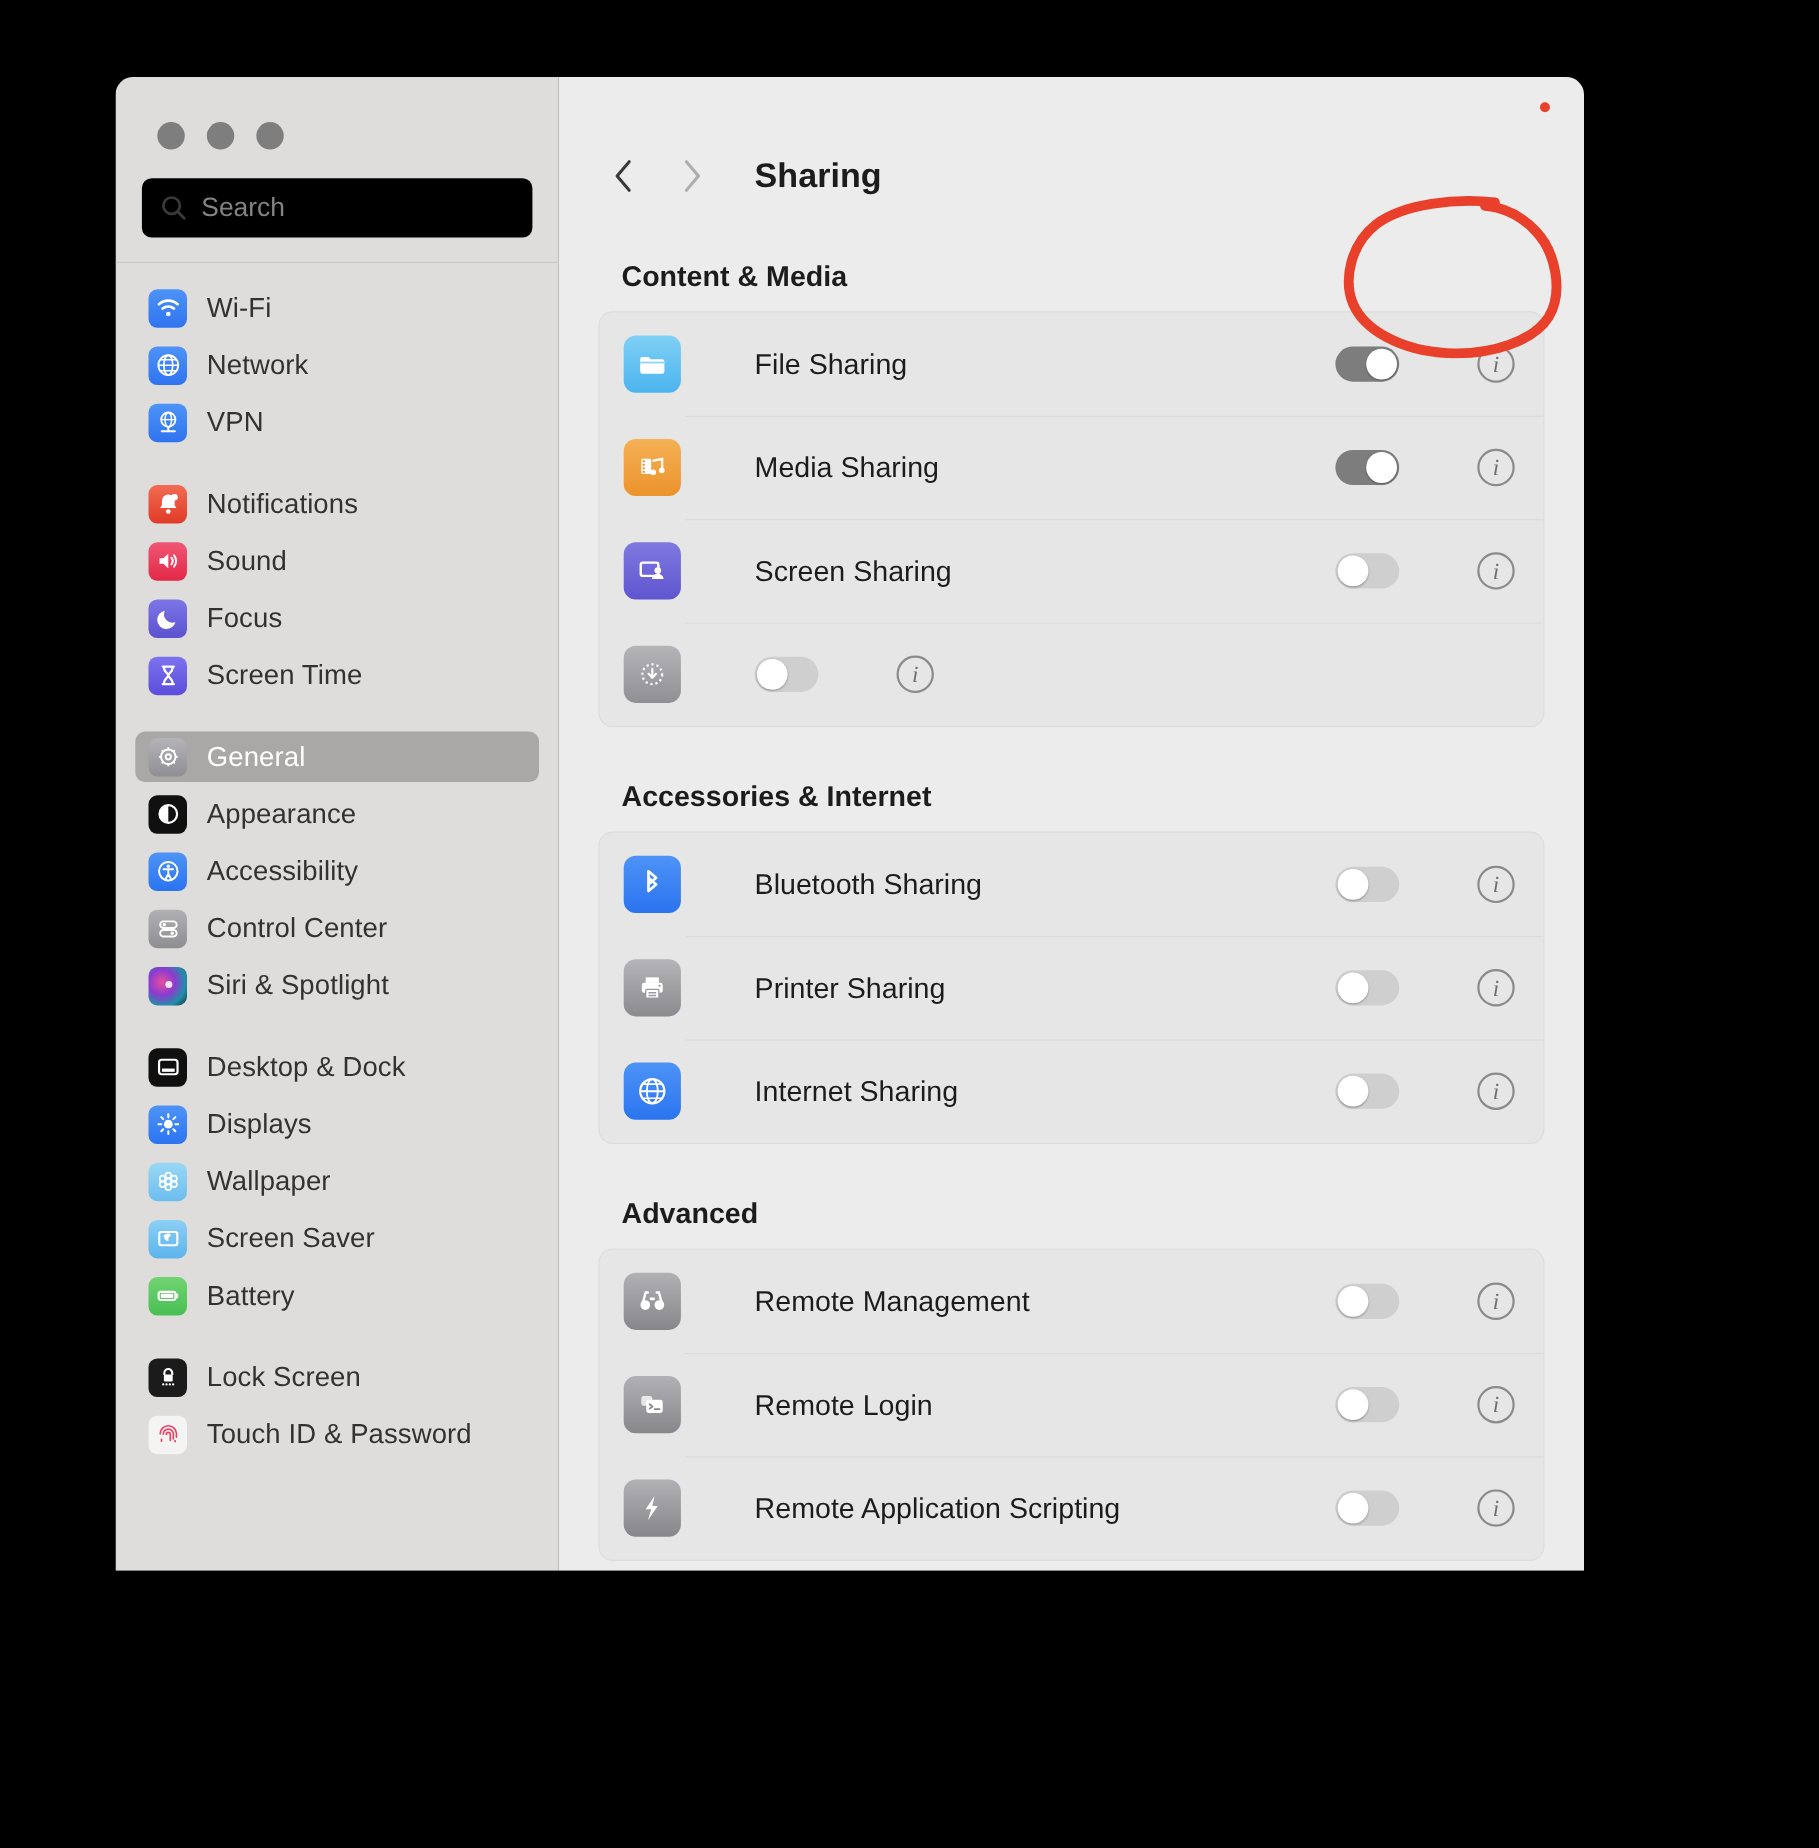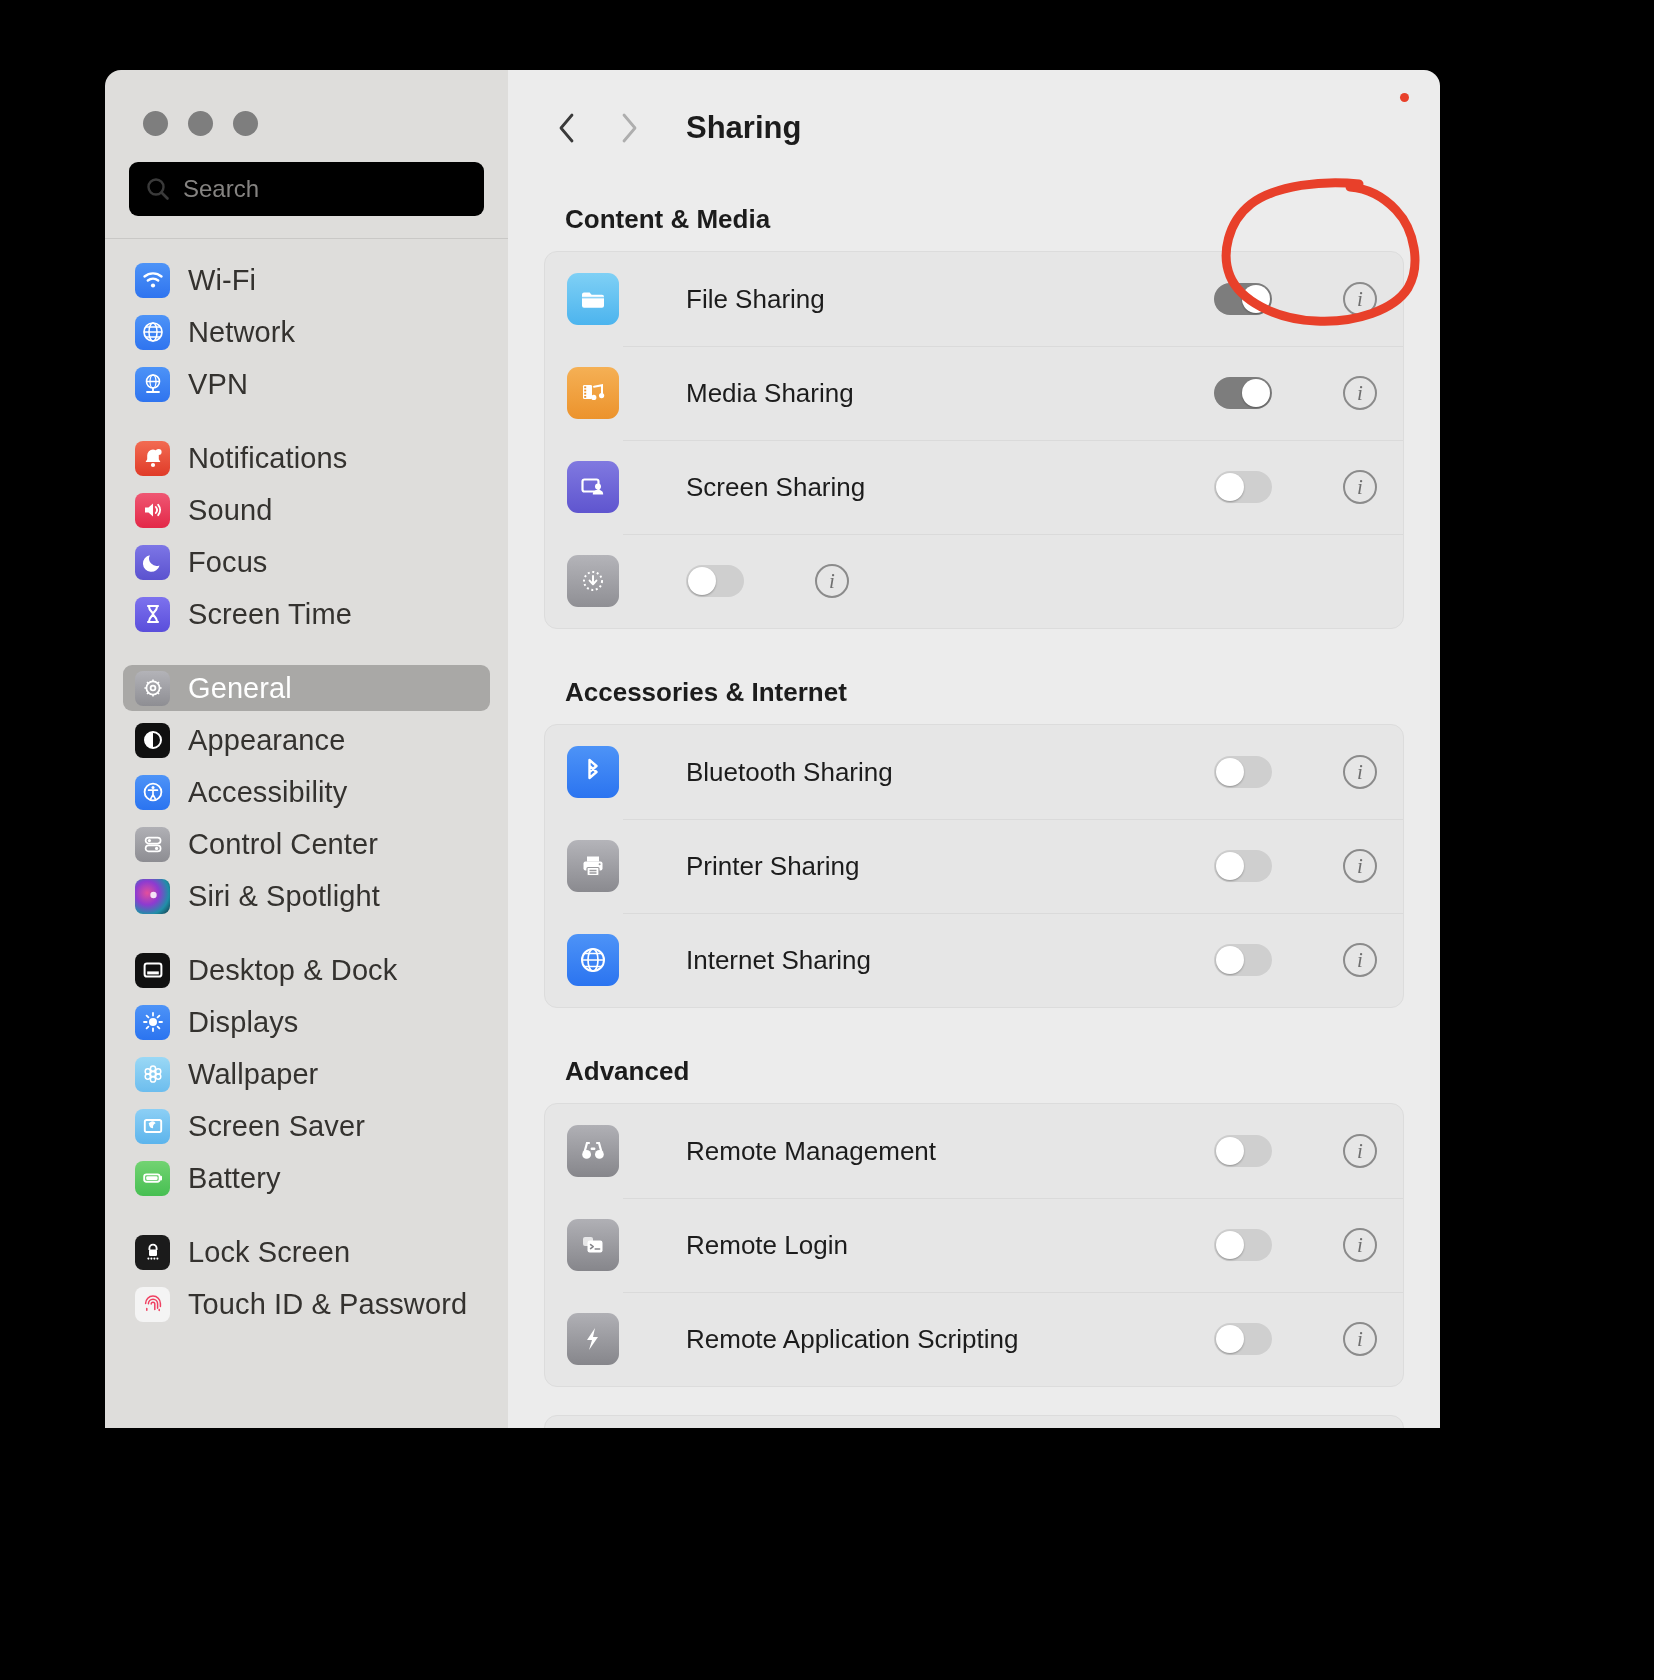--- a/index.html
+++ b/index.html
@@ -50,40 +50,41 @@
   .sb-scroll { padding:18px 18px 0 18px; }
   .sb-group { margin-bottom:28px; }
   .sb-item {
     display:flex; align-items:center; gap:18px;
     height:46px; padding:0 12px;
     border-radius:9px;
     margin-bottom:6px;
   }
   .sb-item.selected { background:#a9a8a6; }
   .sb-item.selected .sb-label { color:#ffffff; }
-  .sb-label { font-size:29px; color:#34322f; letter-spacing:.1px; white-space:nowrap; }
+  .sb-label { font-size:25px; color:#34322f; letter-spacing:.1px; white-space:nowrap; }
   .sb-icon {
     width:35px; height:35px; flex:0 0 35px;
     border-radius:8px;
     display:flex; align-items:center; justify-content:center;
     overflow:hidden;
   }
   .sb-icon svg { display:block; }
 
   
   .detail {
     flex:1;
     background:#ececec;
     position:relative;
     overflow:hidden;
   }
   .nav {
     display:flex; align-items:center;
     padding:30px 0 0 32px;
     gap:4px;
+    margin-top:32px;
   }
   .chev {
     width:56px; height:56px;
     display:flex; align-items:center; justify-content:center;
   }
   .pane-title {
     font-size:31px; font-weight:bold; color:#1c1c1c;
     margin-left:26px;
   }
   .section-title {

